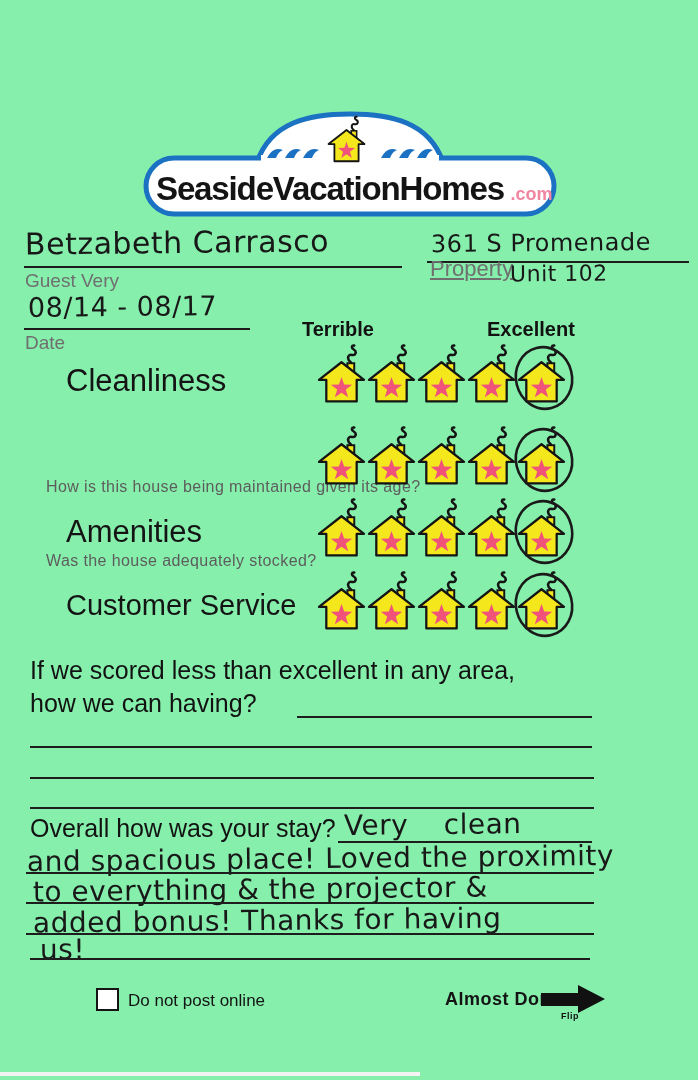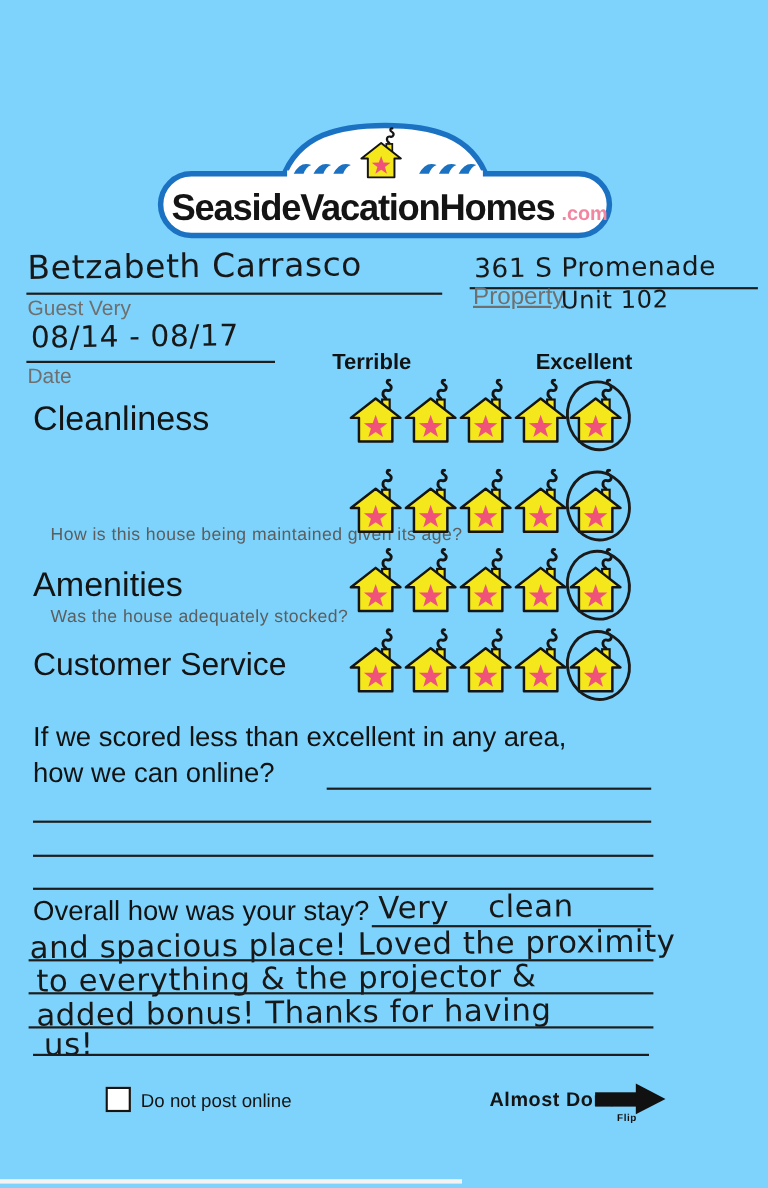--- a/index.html
+++ b/index.html
@@ -1,19 +1,19 @@
 <!DOCTYPE html>
 <html><head>
 <meta charset="utf-8">
 <style>
   html,body{margin:0;padding:0;background:#e8e8e8;}
   .page{
     position:relative;
     width:698px;height:1080px;
-    background:#7dd3fc;
+    background:#86efac;
     font-family:"Liberation Sans", sans-serif;
     color:#1c1c1c;
     overflow:hidden;
   }
   .abs{position:absolute;}
   
   .logo-svg{position:absolute;left:139px;top:110px;width:422px;height:108px;}
   .logo-brand{font-family:"Liberation Sans",sans-serif;font-weight:bold;fill:#141414;}
   .logo-tld{font-family:"Liberation Sans",sans-serif;font-weight:bold;fill:#f285a0;}
   
@@ -22,21 +22,21 @@
     color:#181818;
     white-space:nowrap;
     transform:rotate(-0.6deg);
     letter-spacing:0.5px;
   }
   .gap{word-spacing:26px;}
   
   .field-label{color:#6f6f6f;font-size:19px;}
   .underline{background:#1d1d1d;height:2px;}
   .scale-label{font-size:20px;color:#121212;font-weight:bold;}
-  .cat-label{font-size:31px;color:#141414;letter-spacing:0px;}
+  .cat-label{font-size:31px;color:#141414;letter-spacing:0px;margin-left:36px;}
   .cat-question{font-size:16px;color:#5d5d5d;letter-spacing:0.4px;white-space:nowrap;}
   .big-text{font-size:25px;color:#121212;white-space:nowrap;}
   
   .houses-row{position:absolute;display:flex;gap:1px;}
   .house-wrap{position:relative;width:49px;height:60px;display:inline-block;}
   .house-wrap svg.house{width:49px;height:60px;display:block;}
   .circle-overlay{
     position:absolute;left:-4px;top:-2px;width:66px;height:70px;
     overflow:visible;pointer-events:none;
   }
@@ -293,21 +293,21 @@
     <path d="M2,36 L25,18 L48,36 L40.5,36 L40.5,58 L9.5,58 L9.5,36 Z" fill="#f4e71b" stroke="#141414" stroke-width="2.3" stroke-linejoin="round"></path>
     <polygon points="25,33 27.7,40.8 35.9,40.9 29.4,45.9 31.8,53.8 25,49.1 18.2,53.8 20.6,45.9 14.1,40.9 22.3,40.8" fill="#f0527a"></polygon>
   </svg>
         <svg class="circle-overlay" viewBox="0 0 66 70">
           <ellipse cx="31" cy="36" rx="28" ry="31" transform="rotate(-14 31 36)"></ellipse>
         </svg>
       </span>
     </div>
 
   <div class="abs big-text" style="left:30px;top:656px;">If we scored less than excellent in any area,</div>
-  <div class="abs big-text" style="left:30px;top:689px;">how we can online?</div>
+  <div class="abs big-text" style="left:30px;top:689px;">how we can having?</div>
   <div class="abs underline" style="left:297px;top:716px;width:295px;"></div>
 
   <div class="abs underline" style="left:30px;top:746px;width:562px;"></div>
   <div class="abs underline" style="left:30px;top:777px;width:564px;"></div>
   <div class="abs underline" style="left:30px;top:807px;width:564px;"></div>
 
   <div class="abs big-text" style="left:30px;top:814px;">Overall how was your stay?</div>
   <div class="abs hand gap" style="left:344px;top:808px;font-size:28px;">Very clean</div>
   <div class="abs underline" style="left:338px;top:841px;width:254px;"></div>
 

